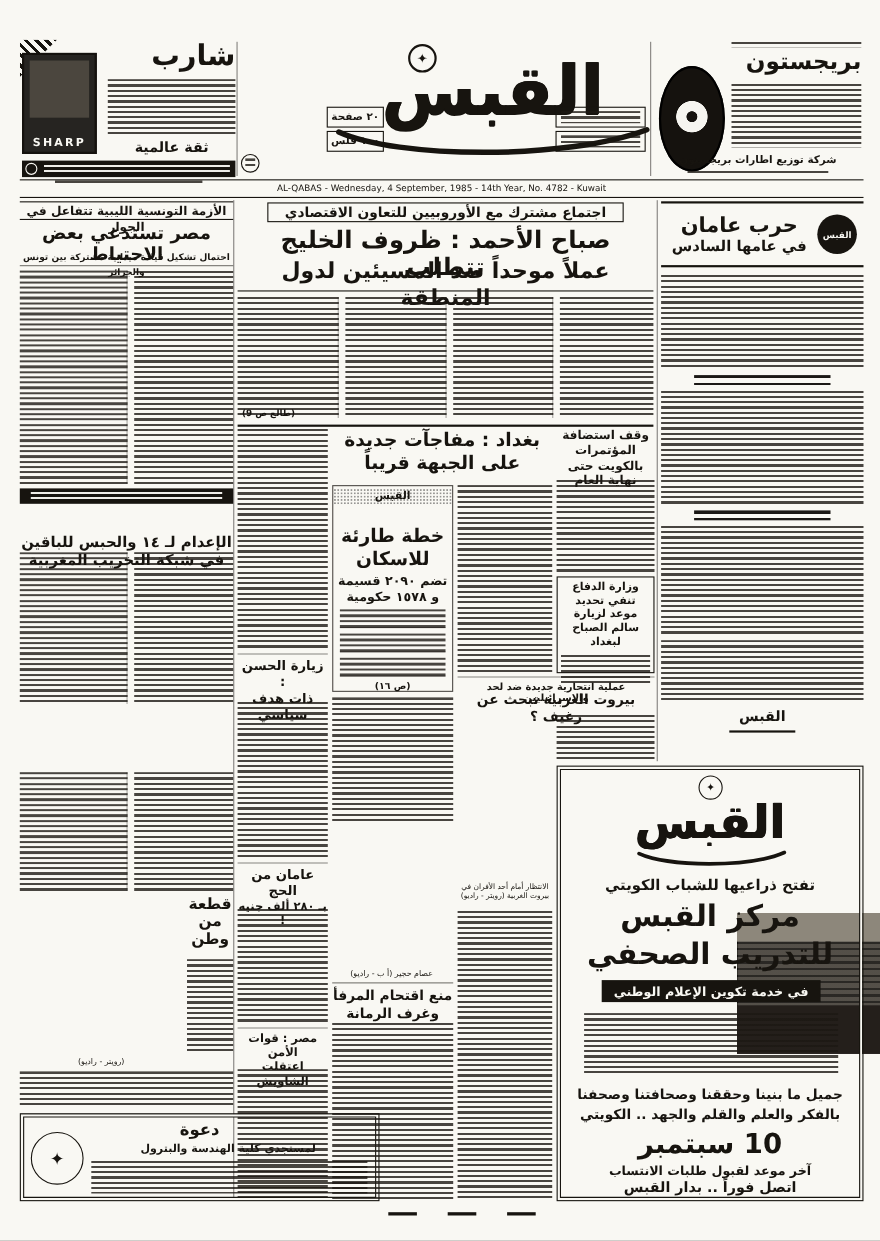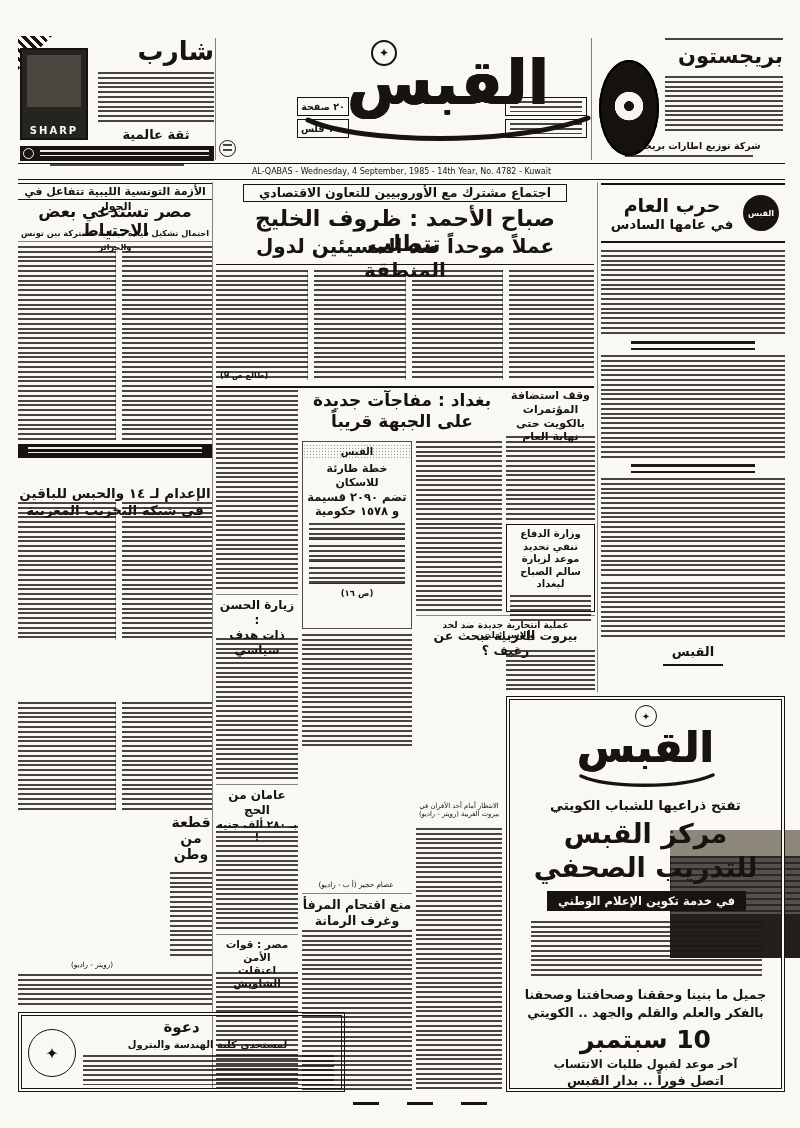--- a/index.html
+++ b/index.html
@@ -166,21 +166,21 @@
   <div class="a ft" style="left:216px;top:826px;width:82px;height:104px"></div>
   <div class="a" style="left:216px;top:934px;width:82px;border-top:.8px solid rgba(20,16,12,.5);padding-top:3px">
     <div class="b c hl" style="font-size:10.5px">مصر : قوات الأمن</div>
     <div class="b c hl" style="font-size:10.5px">اعتقلت الشاويش</div>
   </div>
   <div class="a ft" style="left:216px;top:972px;width:82px;height:118px"></div>
 
   <div class="a" style="left:302px;top:441px;width:110px;height:188px;border:.9px solid rgba(20,16,12,.75);padding:0 4px">
     <div class="b c" style="height:15px;font-size:10px;line-height:15px;margin:2px -4px 0;
                 background-image:radial-gradient(rgba(0,0,0,.4) .7px,transparent .9px);background-size:3px 3px">القبس</div>
-    <div class="b c hl" style="font-size:11px;margin-top:3px">خطة طارئة للاسكان</div>
+    <div class="b c hl" style="font-size:17px;margin-top:19px">خطة طارئة للاسكان</div>
     <div class="b c hl" style="font-size:11.5px">تضم ٢٠٩٠ قسيمة</div>
     <div class="b c hl" style="font-size:11.5px">و ١٥٧٨ حكومية</div>
     <div class="ft" style="height:13px;margin:5px 2px 0;border-bottom:.7px solid rgba(20,16,12,.4);padding-bottom:16px"></div>
     <div class="ft" style="height:13px;margin:5px 2px 0;border-bottom:.7px solid rgba(20,16,12,.4);padding-bottom:16px"></div>
     <div class="ft" style="height:13px;margin:5px 2px 0;border-bottom:.7px solid rgba(20,16,12,.4);padding-bottom:16px"></div>
     <div class="b c" style="font-size:8.5px;margin-top:4px">(ص ١٦)</div>
   </div>
   <div class="a ft" style="left:302px;top:634px;width:110px;height:114px"></div>
 
   <div class="a c" style="left:308px;top:880px;width:96px;font-size:7.2px">عصام حجير (أ ب - راديو)</div>
@@ -204,21 +204,21 @@
     <div class="ft" style="height:26px;margin-top:4px"></div>
   </div>
   <div class="a ft" style="left:506px;top:650px;width:89px;height:40px"></div>
 
   <div class="a" style="left:601px;top:183px;width:184px;height:60px;border-top:2.2px solid #17140f;border-bottom:2.2px solid #17140f;
               display:flex;align-items:center;gap:6px;padding:4px 6px">
     <div class="roundel" style="width:36px;height:36px;background:#17140f;flex:0 0 auto">
       <span style="color:#f9f8f3;font-size:8px;font-weight:bold">القبس</span>
     </div>
     <div style="flex:1">
-      <div class="b c" style="font-size:19px">حرب العام</div>
+      <div class="b c" style="font-size:19px">حرب عامان</div>
       <div class="b c" style="font-size:13.5px">في عامها السادس</div>
     </div>
   </div>
   <div class="a" style="left:601px;top:250px;width:184px">
     <div class="ft" style="height:86px"></div>
     <div class="ftb" style="height:9px;margin:5px 30px"></div>
     <div class="ft" style="height:104px"></div>
     <div class="ftb" style="height:9px;margin:5px 30px"></div>
     <div class="ft" style="height:100px"></div>
     <div class="ft" style="height:56px;margin-top:4px"></div>

